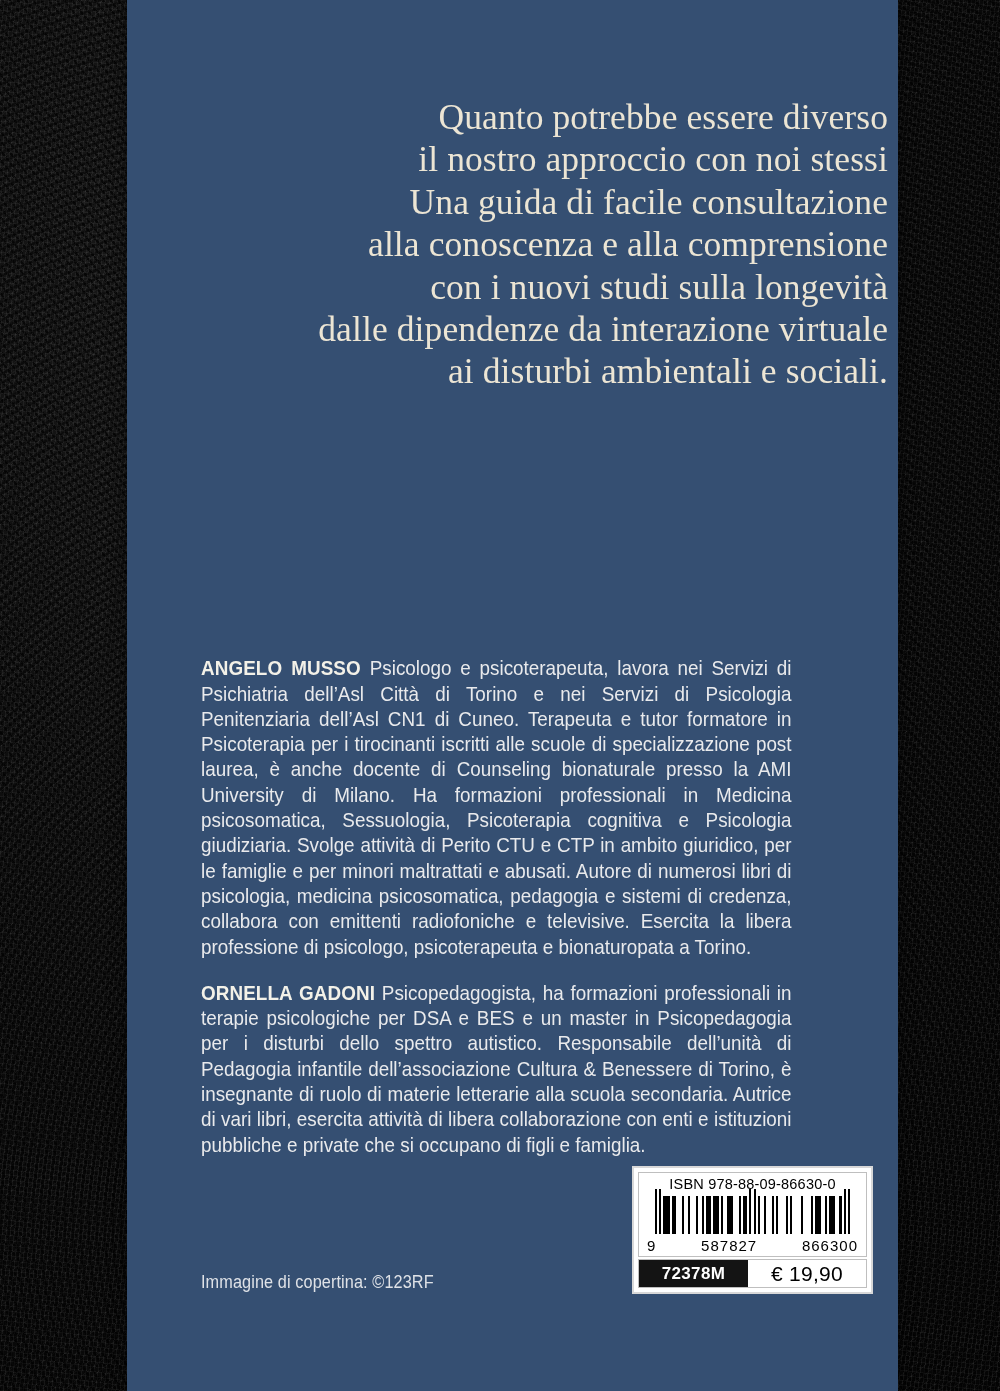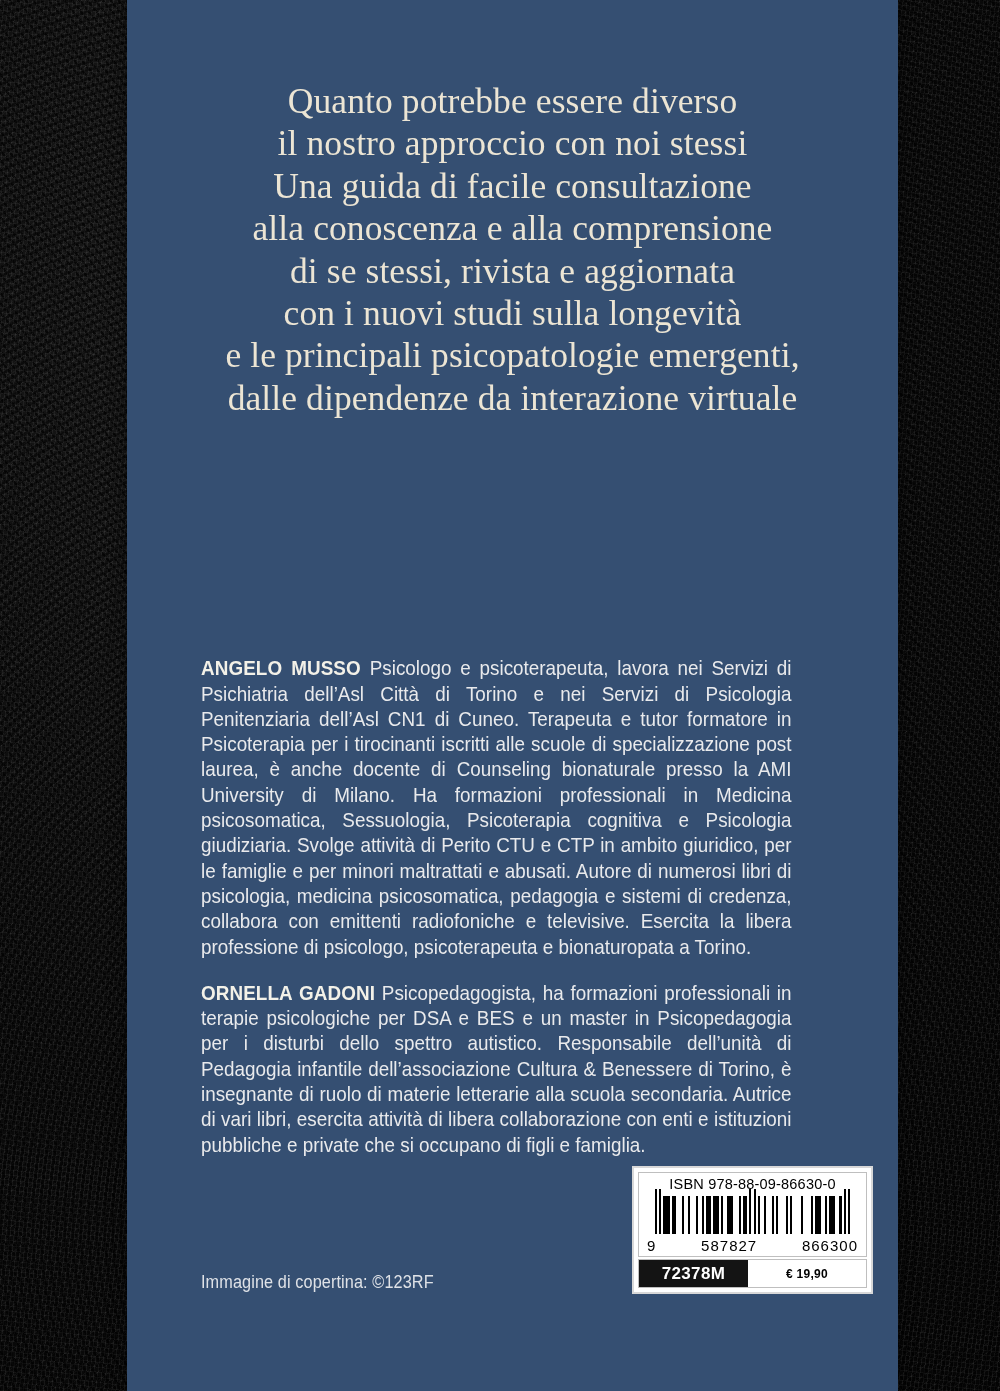--- a/index.html
+++ b/index.html
@@ -53,23 +53,23 @@
     width: 771px;
     height: 1391px;
     background: #354f72;
     box-shadow: 0 0 14px rgba(0,0,0,.55);
   }
 
   
   .blurb {
     position: absolute;
     left: 0;
-    top: 80px;
+    top: 96px;
     width: 771px;
-    text-align: center;
+    text-align: right;
     color: #ece5d4;
     font-family: "Liberation Serif", "DejaVu Serif", serif;
     font-size: 35.5px;
     line-height: 42.4px;
     letter-spacing: .1px;
     padding: 0 10px;
     box-sizing: border-box;
   }
   .blurb .ln { display: block; white-space: nowrap; }
 
@@ -190,43 +190,42 @@
     letter-spacing: .3px;
   }
   .price-cell {
     flex: 1;
     background: #fff;
     color: #000;
     display: flex;
     align-items: center;
     justify-content: center;
     font-family: "Liberation Sans", sans-serif;
-    font-weight: bold;
-    font-size: 12px;
+    font-weight: normal;
+    font-size: 21px;
     letter-spacing: .3px;
   }
 </style>
 </head>
 <body>
 
 <div class="page">
 
   <div class="leather"></div>
 
   <div class="cover">
 
     <div class="blurb">
       <span class="ln">Quanto potrebbe essere diverso</span>
       <span class="ln">il nostro approccio con noi stessi</span>
       <span class="ln">Una guida di facile consultazione</span>
       <span class="ln">alla conoscenza e alla comprensione</span>
-      <span class="ln">di se stessi, rivista e aggiornata</span>
       <span class="ln">con i nuovi studi sulla longevità</span>
-      <span class="ln">e le principali psicopatologie emergenti,</span>
       <span class="ln">dalle dipendenze da interazione virtuale</span>
+      <span class="ln">ai disturbi ambientali e sociali.</span>
     </div>
 
     <div class="bios">
       <p class="bio"><span class="bio-name">ANGELO MUSSO</span><span>Psicologo e psicoterapeuta, lavora nei Servizi di Psichiatria dell’Asl Città di Torino e nei Servizi di Psicologia Penitenziaria dell’Asl CN1 di Cuneo. Terapeuta e tutor formatore in Psicoterapia per i tirocinanti iscritti alle scuole di specializzazione post laurea, è anche docente di Counseling bionaturale presso la AMI University di Milano. Ha formazioni professionali in Medicina psicosomatica, Sessuologia, Psicoterapia cognitiva e Psicologia giudiziaria. Svolge attività di  Perito CTU e CTP in ambito giuridico, per le famiglie e per minori maltrattati e abusati. Autore di numerosi libri di psicologia, medicina psicosomatica, pedagogia e sistemi di credenza, collabora con emittenti radiofoniche e televisive. Esercita la libera professione di psicologo, psicoterapeuta e bionaturopata a Torino.</span></p>
       <p class="bio"><span class="bio-name">ORNELLA GADONI</span><span>Psicopedagogista, ha formazioni professionali in terapie psicologiche per DSA e BES e un master in Psicopedagogia per i disturbi dello spettro autistico. Responsabile dell’unità di Pedagogia infantile dell’associazione Cultura &amp; Benessere di Torino, è insegnante di ruolo di materie letterarie alla scuola secondaria. Autrice di vari libri, esercita attività di libera collaborazione con enti e istituzioni pubbliche e private che si occupano di figli e famiglia.</span></p>
     </div>
 
     <div class="credit">Immagine di copertina: ©123RF</div>
 
     <div class="barcode-box">

